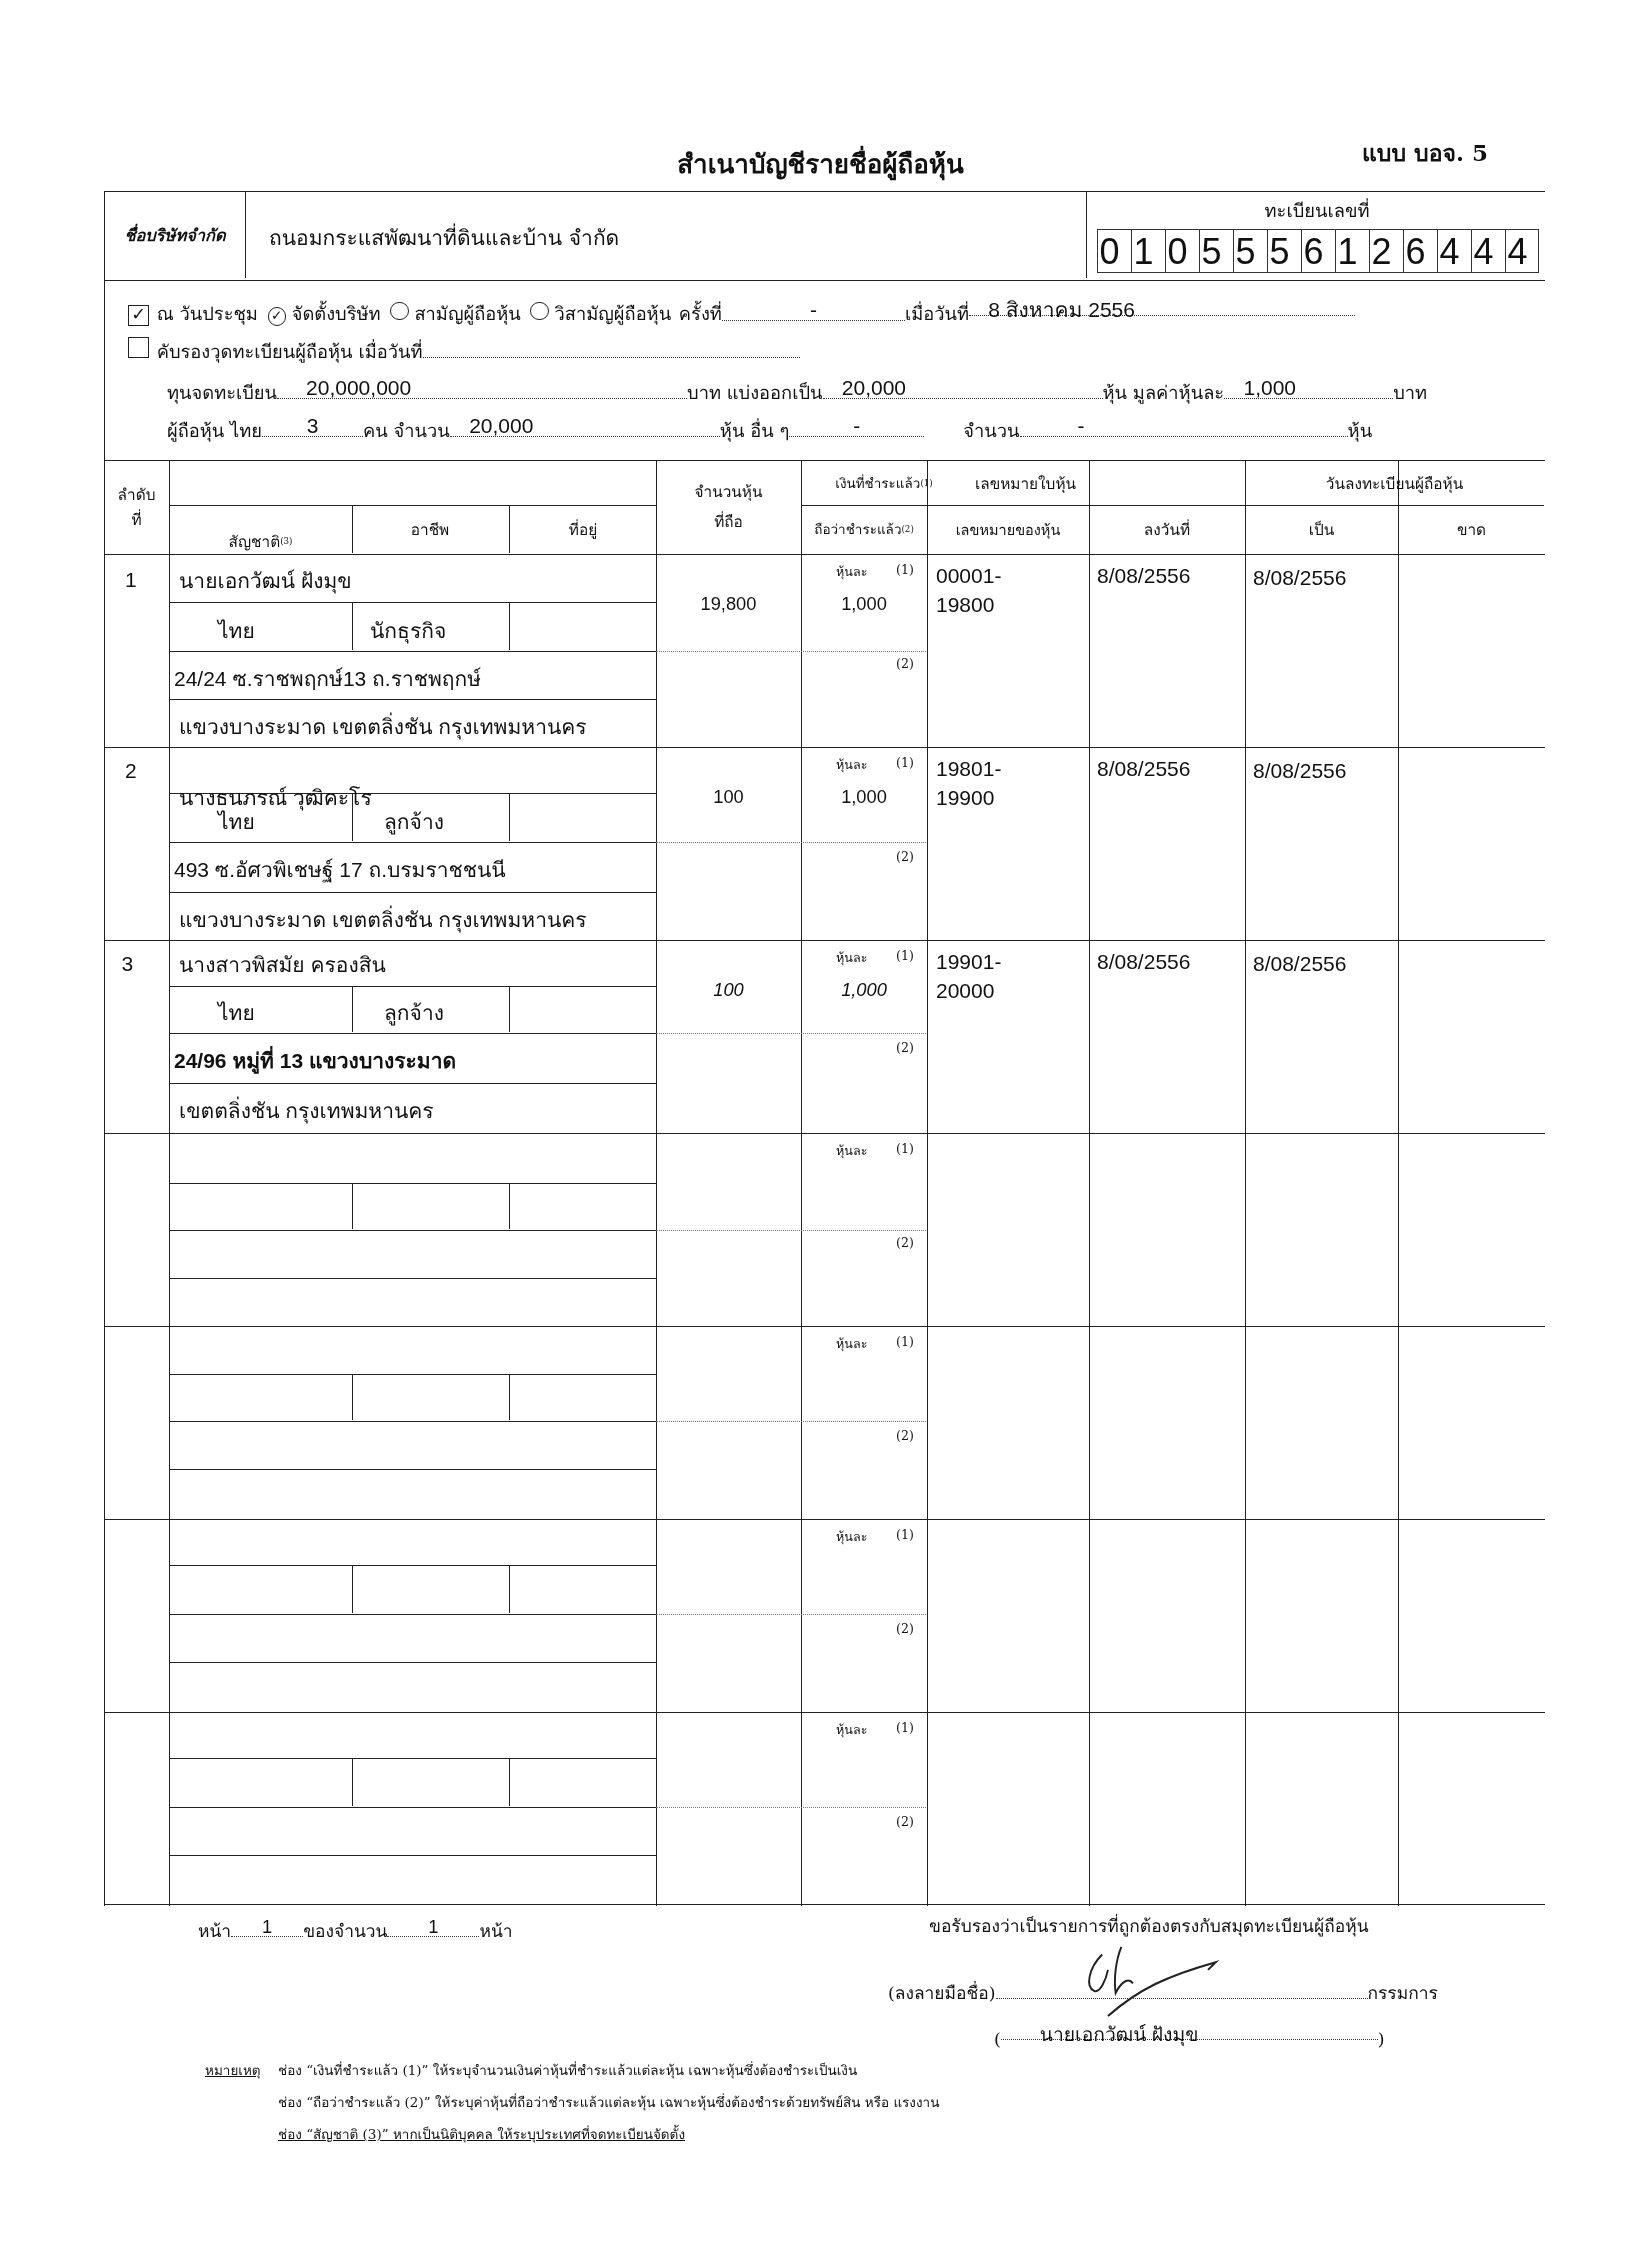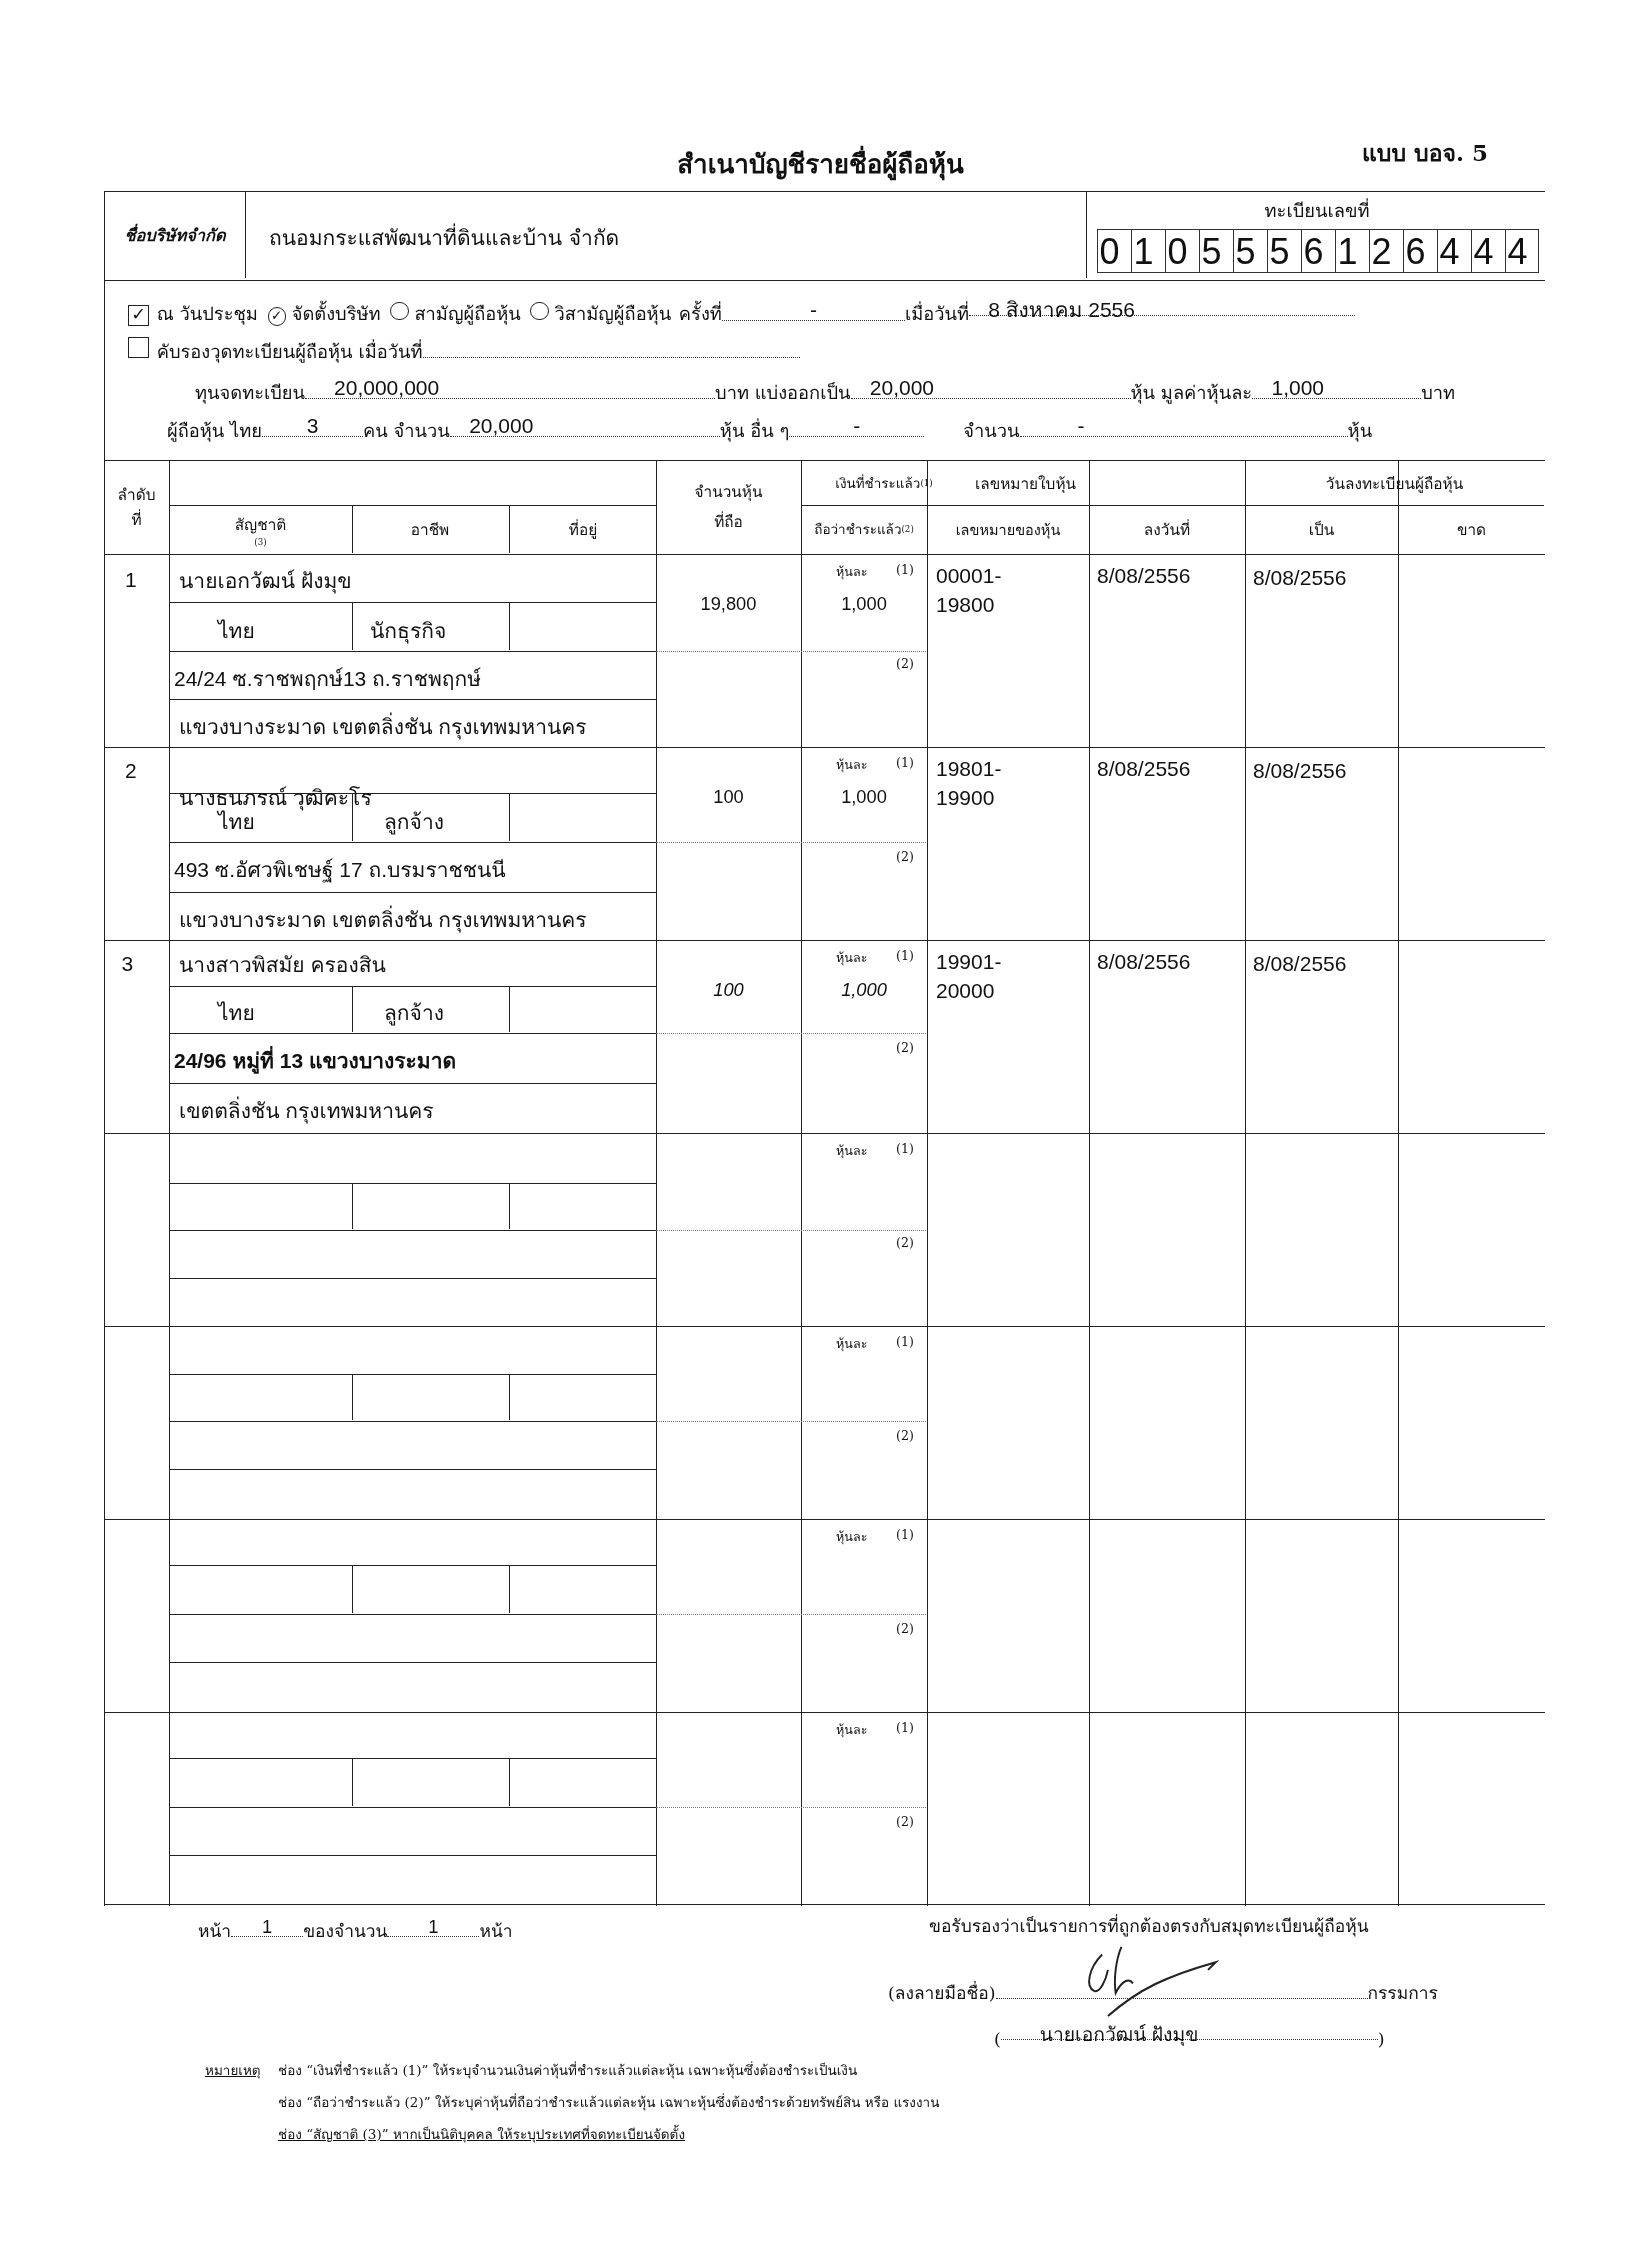--- a/index.html
+++ b/index.html
@@ -90,21 +90,21 @@
     <span>เมื่อวันที่</span>
     <span class="dots" style="width:386px; text-align:left; padding-left:19.3px;"><span class="fill">8 สิงหาคม  2556</span></span>
   </div>
 
   <div class="info-line" style="left:23px; top:56px;">
     <span class="chk"></span>
     <span>คับรองวุดทะเบียนผู้ถือหุ้น  เมื่อวันที่</span>
     <span class="dots" style="width:377px;"></span>
   </div>
 
-  <div class="info-line" style="left:62px; top:97px;margin-left:28px;">
+  <div class="info-line" style="left:62px; top:97px;">
     <span>ทุนจดทะเบียน</span>
     <span class="dots" style="width:410px; text-align:left; padding-left:29px;"><span class="fill">20,000,000</span></span>
     <span>บาท  แบ่งออกเป็น</span>
     <span class="dots" style="width:280px; text-align:left; padding-left:19.3px;"><span class="fill">20,000</span></span>
     <span>หุ้น  มูลค่าหุ้นละ</span>
     <span class="dots" style="width:169px; text-align:left; padding-left:19.3px;"><span class="fill">1,000</span></span>
     <span>บาท</span>
   </div>
 
   <div class="info-line" style="left:62px; top:135px;">
@@ -135,21 +135,21 @@
   <div class="hline" style="left:65px; top:44px; width:488px;"></div>
   <div class="hline" style="left:697px; top:44px; width:743px;"></div>
   <div class="vline" style="left:248px; top:44px; height:48px;"></div>
   <div class="vline" style="left:405px; top:44px; height:48px;"></div>
   <div class="hline" style="left:0; top:93px; width:1441px; border-top-width:1.9px;"></div>
 
   <div class="hdr" style="left:0; top:0; width:65px; height:93px; flex-direction:column; line-height:1.6;">
     <span>ลำดับ</span>
     <span>ที่</span>
   </div>
-  <div class="hdr" style="left:65px; top:44px; width:183px; height:48px;flex-direction:column;">
+  <div class="hdr" style="left:65px; top:56px; width:183px; height:48px;">
     <span>สัญชาติ</span>
       <span class="sub">(3)</span>
   </div>
   <div class="hdr" style="left:248px; top:44px; width:156px; height:48px;">อาชีพ</div>
   <div class="hdr" style="left:405px; top:44px; width:148px; height:48px;">ที่อยู่</div>
   <div class="hdr" style="left:552px; top:0; width:145px; height:93px; flex-direction:column; line-height:1.9;">
     <span>จำนวนหุ้น</span>
     <span>ที่ถือ</span>
   </div>
   <div class="hdr" style="left:717px; top:0; width:126px; height:44px; font-size:13.5px;">

